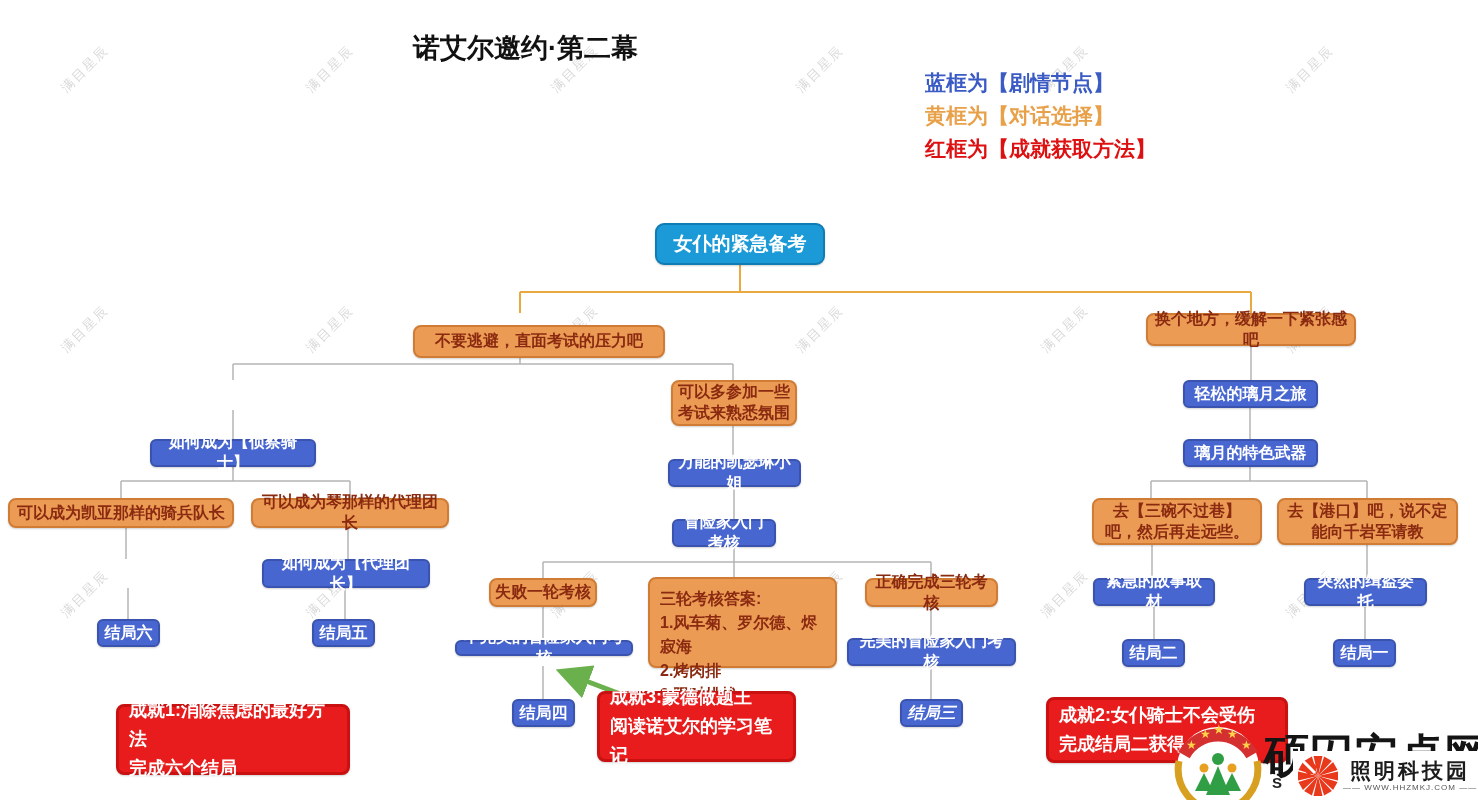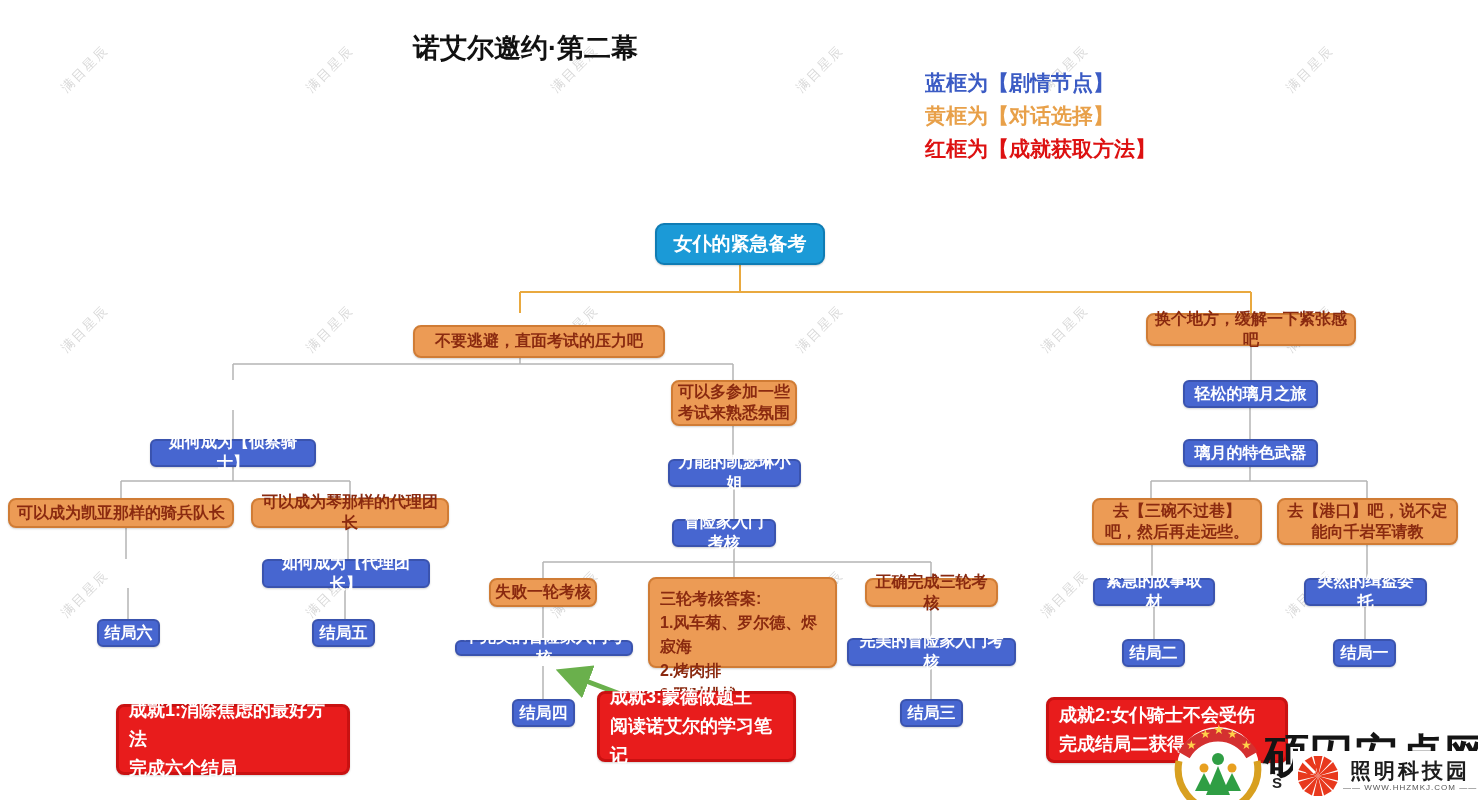--- a/index.html
+++ b/index.html
@@ -95,21 +95,21 @@
   <div class="node n-plot" style="left:672px;top:519px;width:104px;height:28px;">冒险家入门考核</div>
   <div class="node n-choice" style="left:489px;top:578px;width:108px;height:29px;">失败一轮考核</div>
   <div class="node n-choice n-answer pre" style="left:648px;top:577px;width:189px;height:91px;">三轮考核答案:
 1.风车菊、罗尔德、烬寂海
 2.烤肉排
 3.限时挑战</div>
   <div class="node n-choice" style="left:865px;top:578px;width:133px;height:29px;">正确完成三轮考核</div>
   <div class="node n-plot" style="left:455px;top:640px;width:178px;height:16px;">不完美的冒险家入门考核</div>
   <div class="node n-plot" style="left:847px;top:638px;width:169px;height:28px;">完美的冒险家入门考核</div>
   <div class="node n-plot" style="left:512px;top:699px;width:63px;height:28px;">结局四</div>
-  <div class="node n-plot" style="left:900px;top:699px;width:63px;height:28px;">结局三</div>
+  <div class="node n-plot" style="left:900px;top:699px;width:63px;height:28px;font-style:italic;">结局三</div>
 
   <div class="node n-plot" style="left:1183px;top:380px;width:135px;height:28px;">轻松的璃月之旅</div>
   <div class="node n-plot" style="left:1183px;top:439px;width:135px;height:28px;">璃月的特色武器</div>
   <div class="node n-choice" style="left:1066px;top:498px;width:170px;height:47px;margin-left:26px;">去【三碗不过巷】吧，然后再走远些。</div>
   <div class="node n-choice" style="left:1277px;top:498px;width:181px;height:47px;">去【港口】吧，说不定能向千岩军请教</div>
   <div class="node n-plot" style="left:1093px;top:578px;width:122px;height:28px;">紧急的故事取材</div>
   <div class="node n-plot" style="left:1304px;top:578px;width:123px;height:28px;">突然的缉盗委托</div>
   <div class="node n-plot" style="left:1122px;top:639px;width:63px;height:28px;">结局二</div>
   <div class="node n-plot" style="left:1333px;top:639px;width:63px;height:28px;">结局一</div>
 

